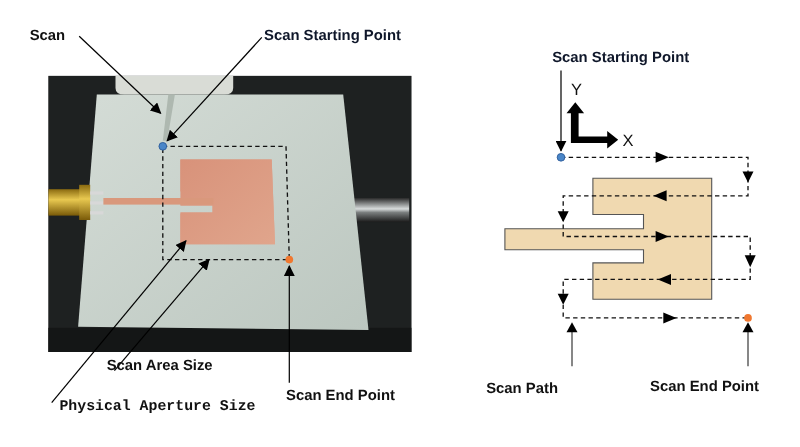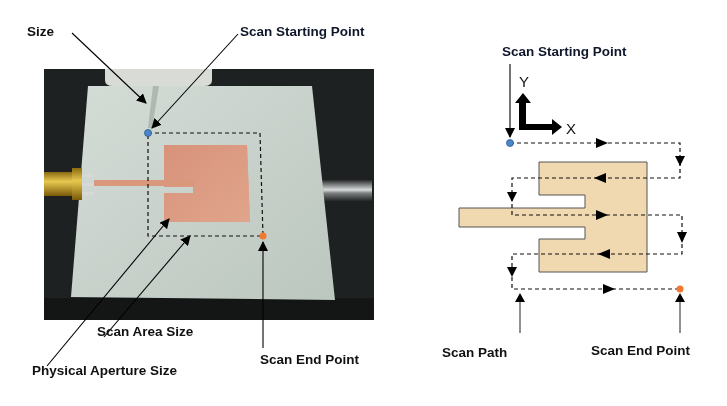--- a/index.html
+++ b/index.html
@@ -127,24 +127,24 @@
     </g>
     <g stroke="#777" stroke-width="1.6" fill="none">
       <line x1="520" y1="333" x2="520" y2="300"></line>
       <line x1="680" y1="333" x2="680" y2="300"></line>
     </g>
     <path d="M515,302 L520,293 L525,302 Z" fill="#000"></path>
     <path d="M675,302 L680,293 L685,302 Z" fill="#000"></path>
   </g>
 </svg>
 
-<div class="label" style="left:27px; top:25px;">Size</div>
+<div class="label" style="left:27px; top:25px;">Scan</div>
 <div class="label red" style="left:240px; top:25px;">Scan Starting Point</div>
 <div class="label" style="left:97px; top:325px;">Scan Area Size</div>
-<div class="label" style="left:32px; top:364px;">Physical Aperture Size</div>
+<div class="label" style="left:54px; top:364px;font-family:Liberation Mono, monospace;">Physical Aperture Size</div>
 <div class="label" style="left:260px; top:353px;">Scan End Point</div>
 
 <div class="label red" style="left:502px; top:45px;">Scan Starting Point</div>
 <div class="label" style="left:442px; top:346px;">Scan Path</div>
 <div class="label" style="left:591px; top:344px;">Scan End Point</div>
 
 <div class="axis-letter" style="left:519px; top:74px;">Y</div>
 <div class="axis-letter" style="left:566px; top:121px;">X</div>
 
 </body></html>

